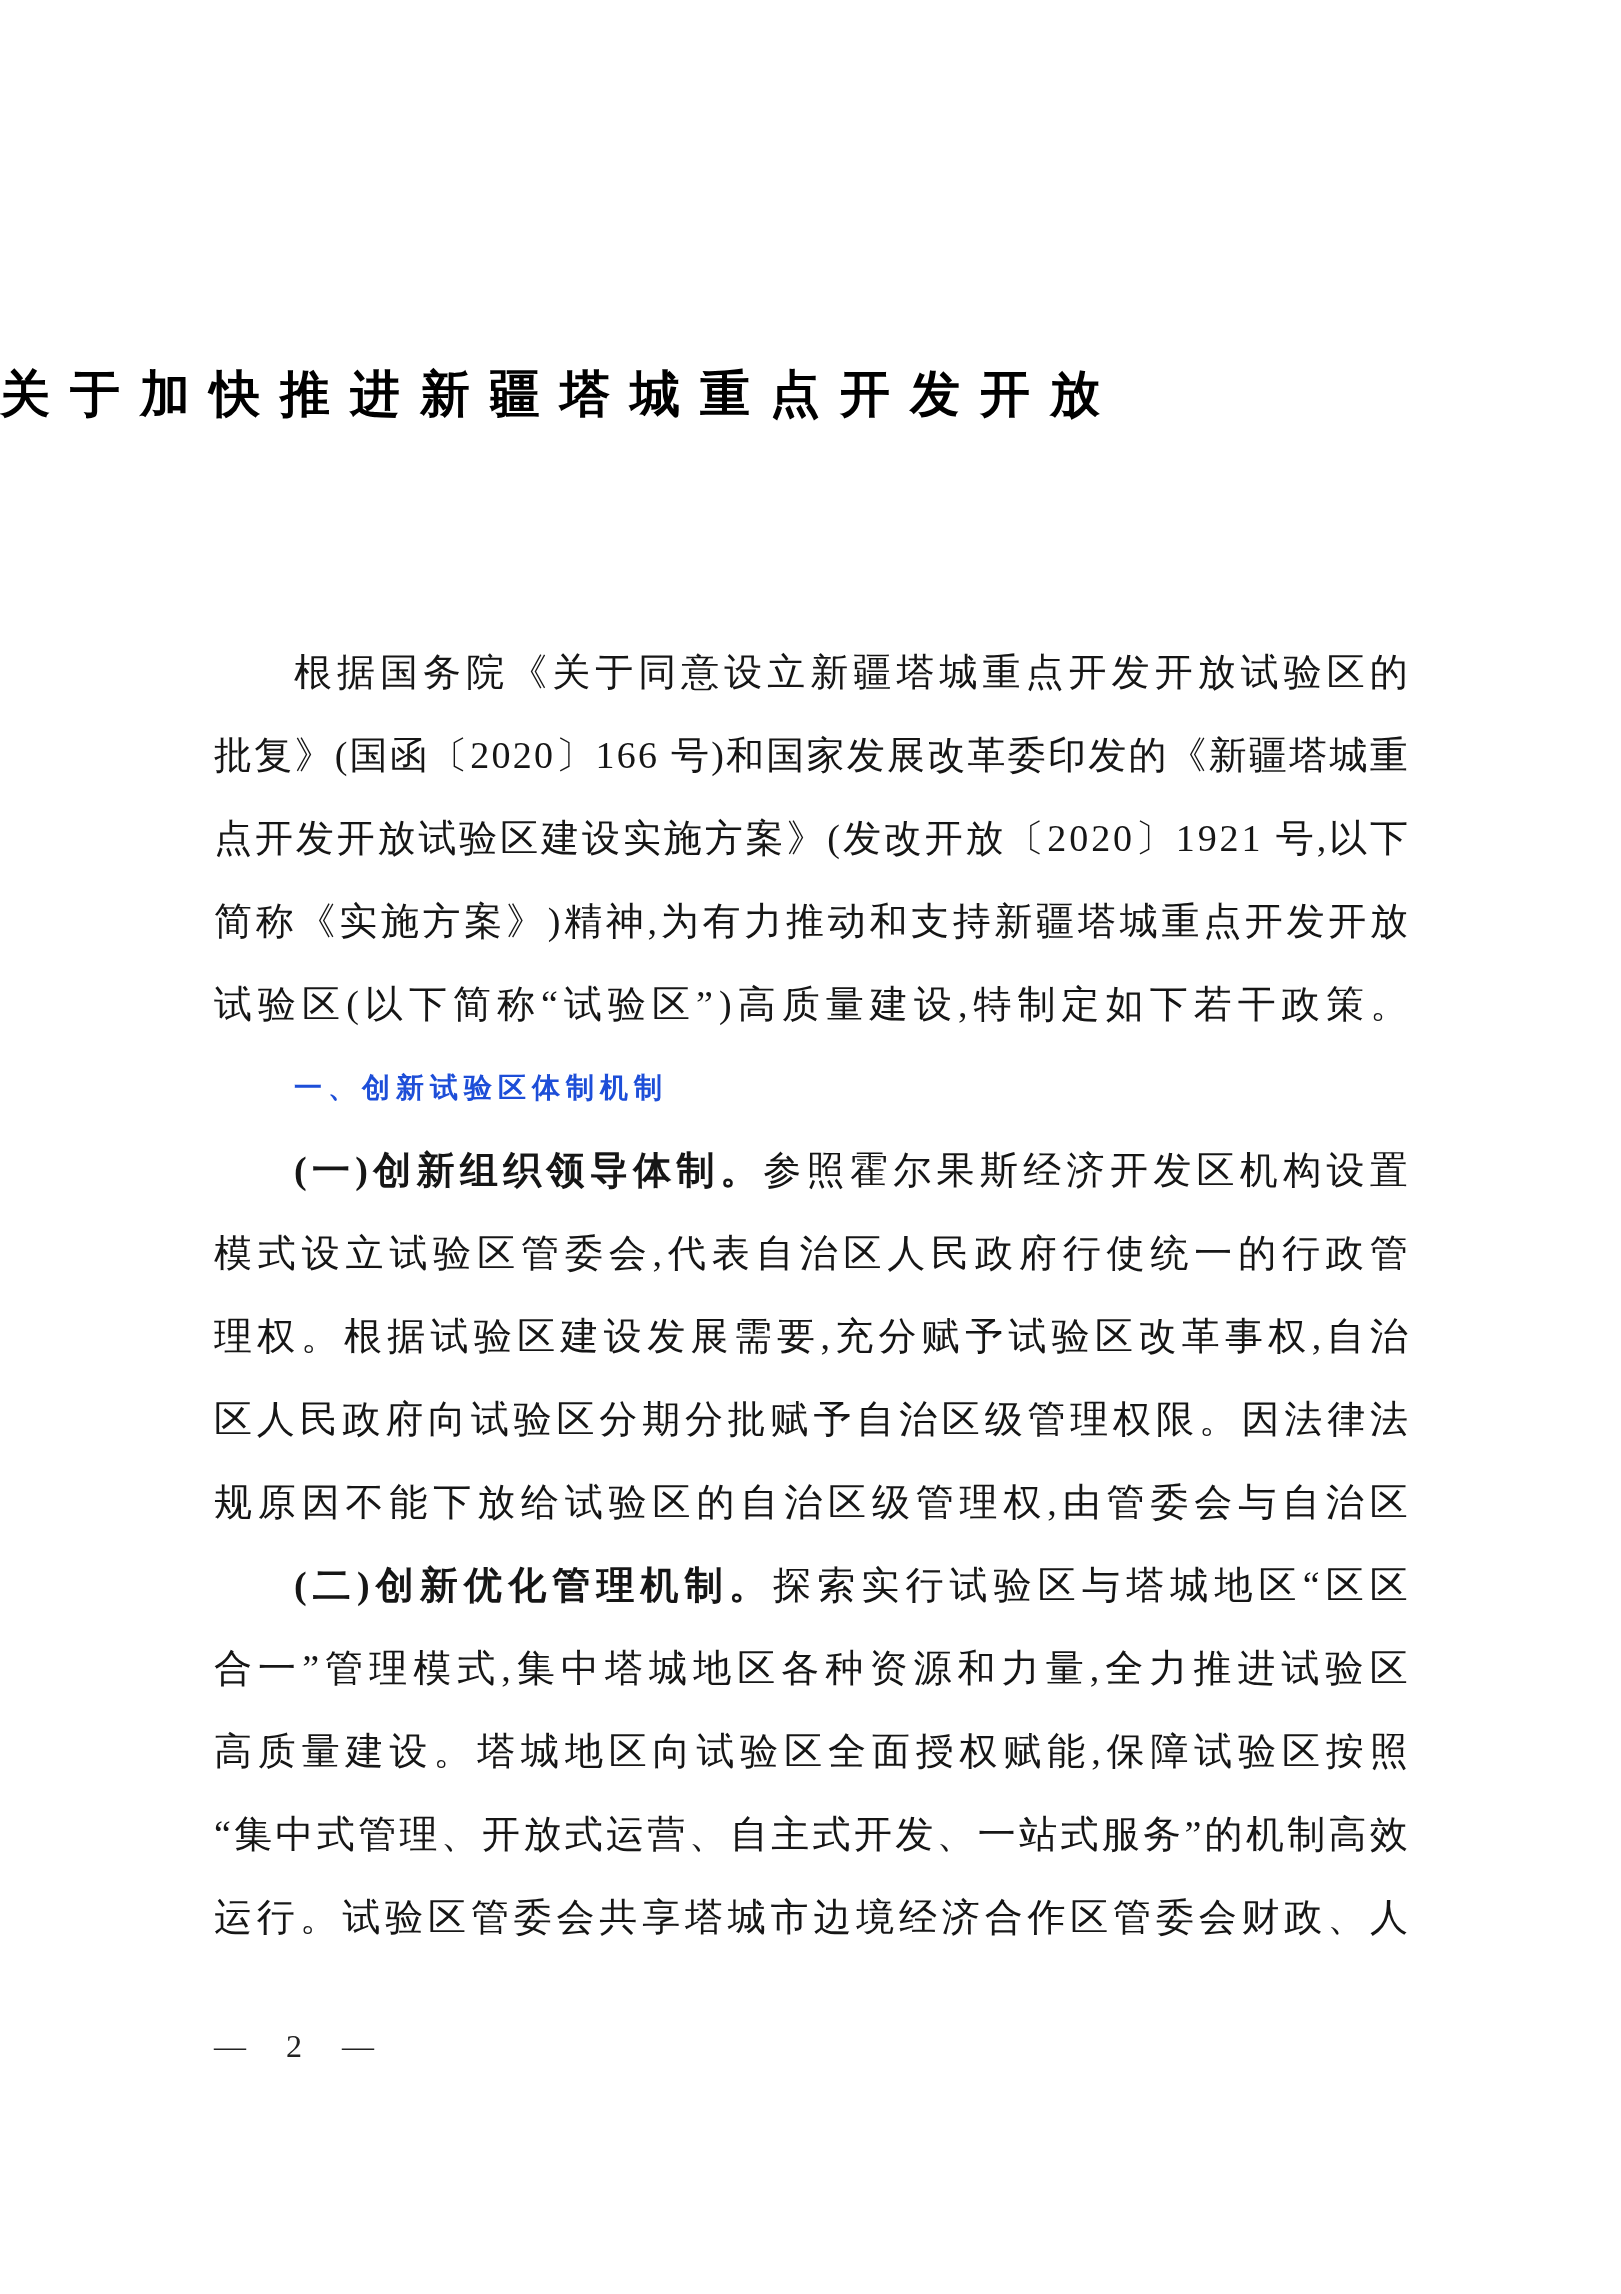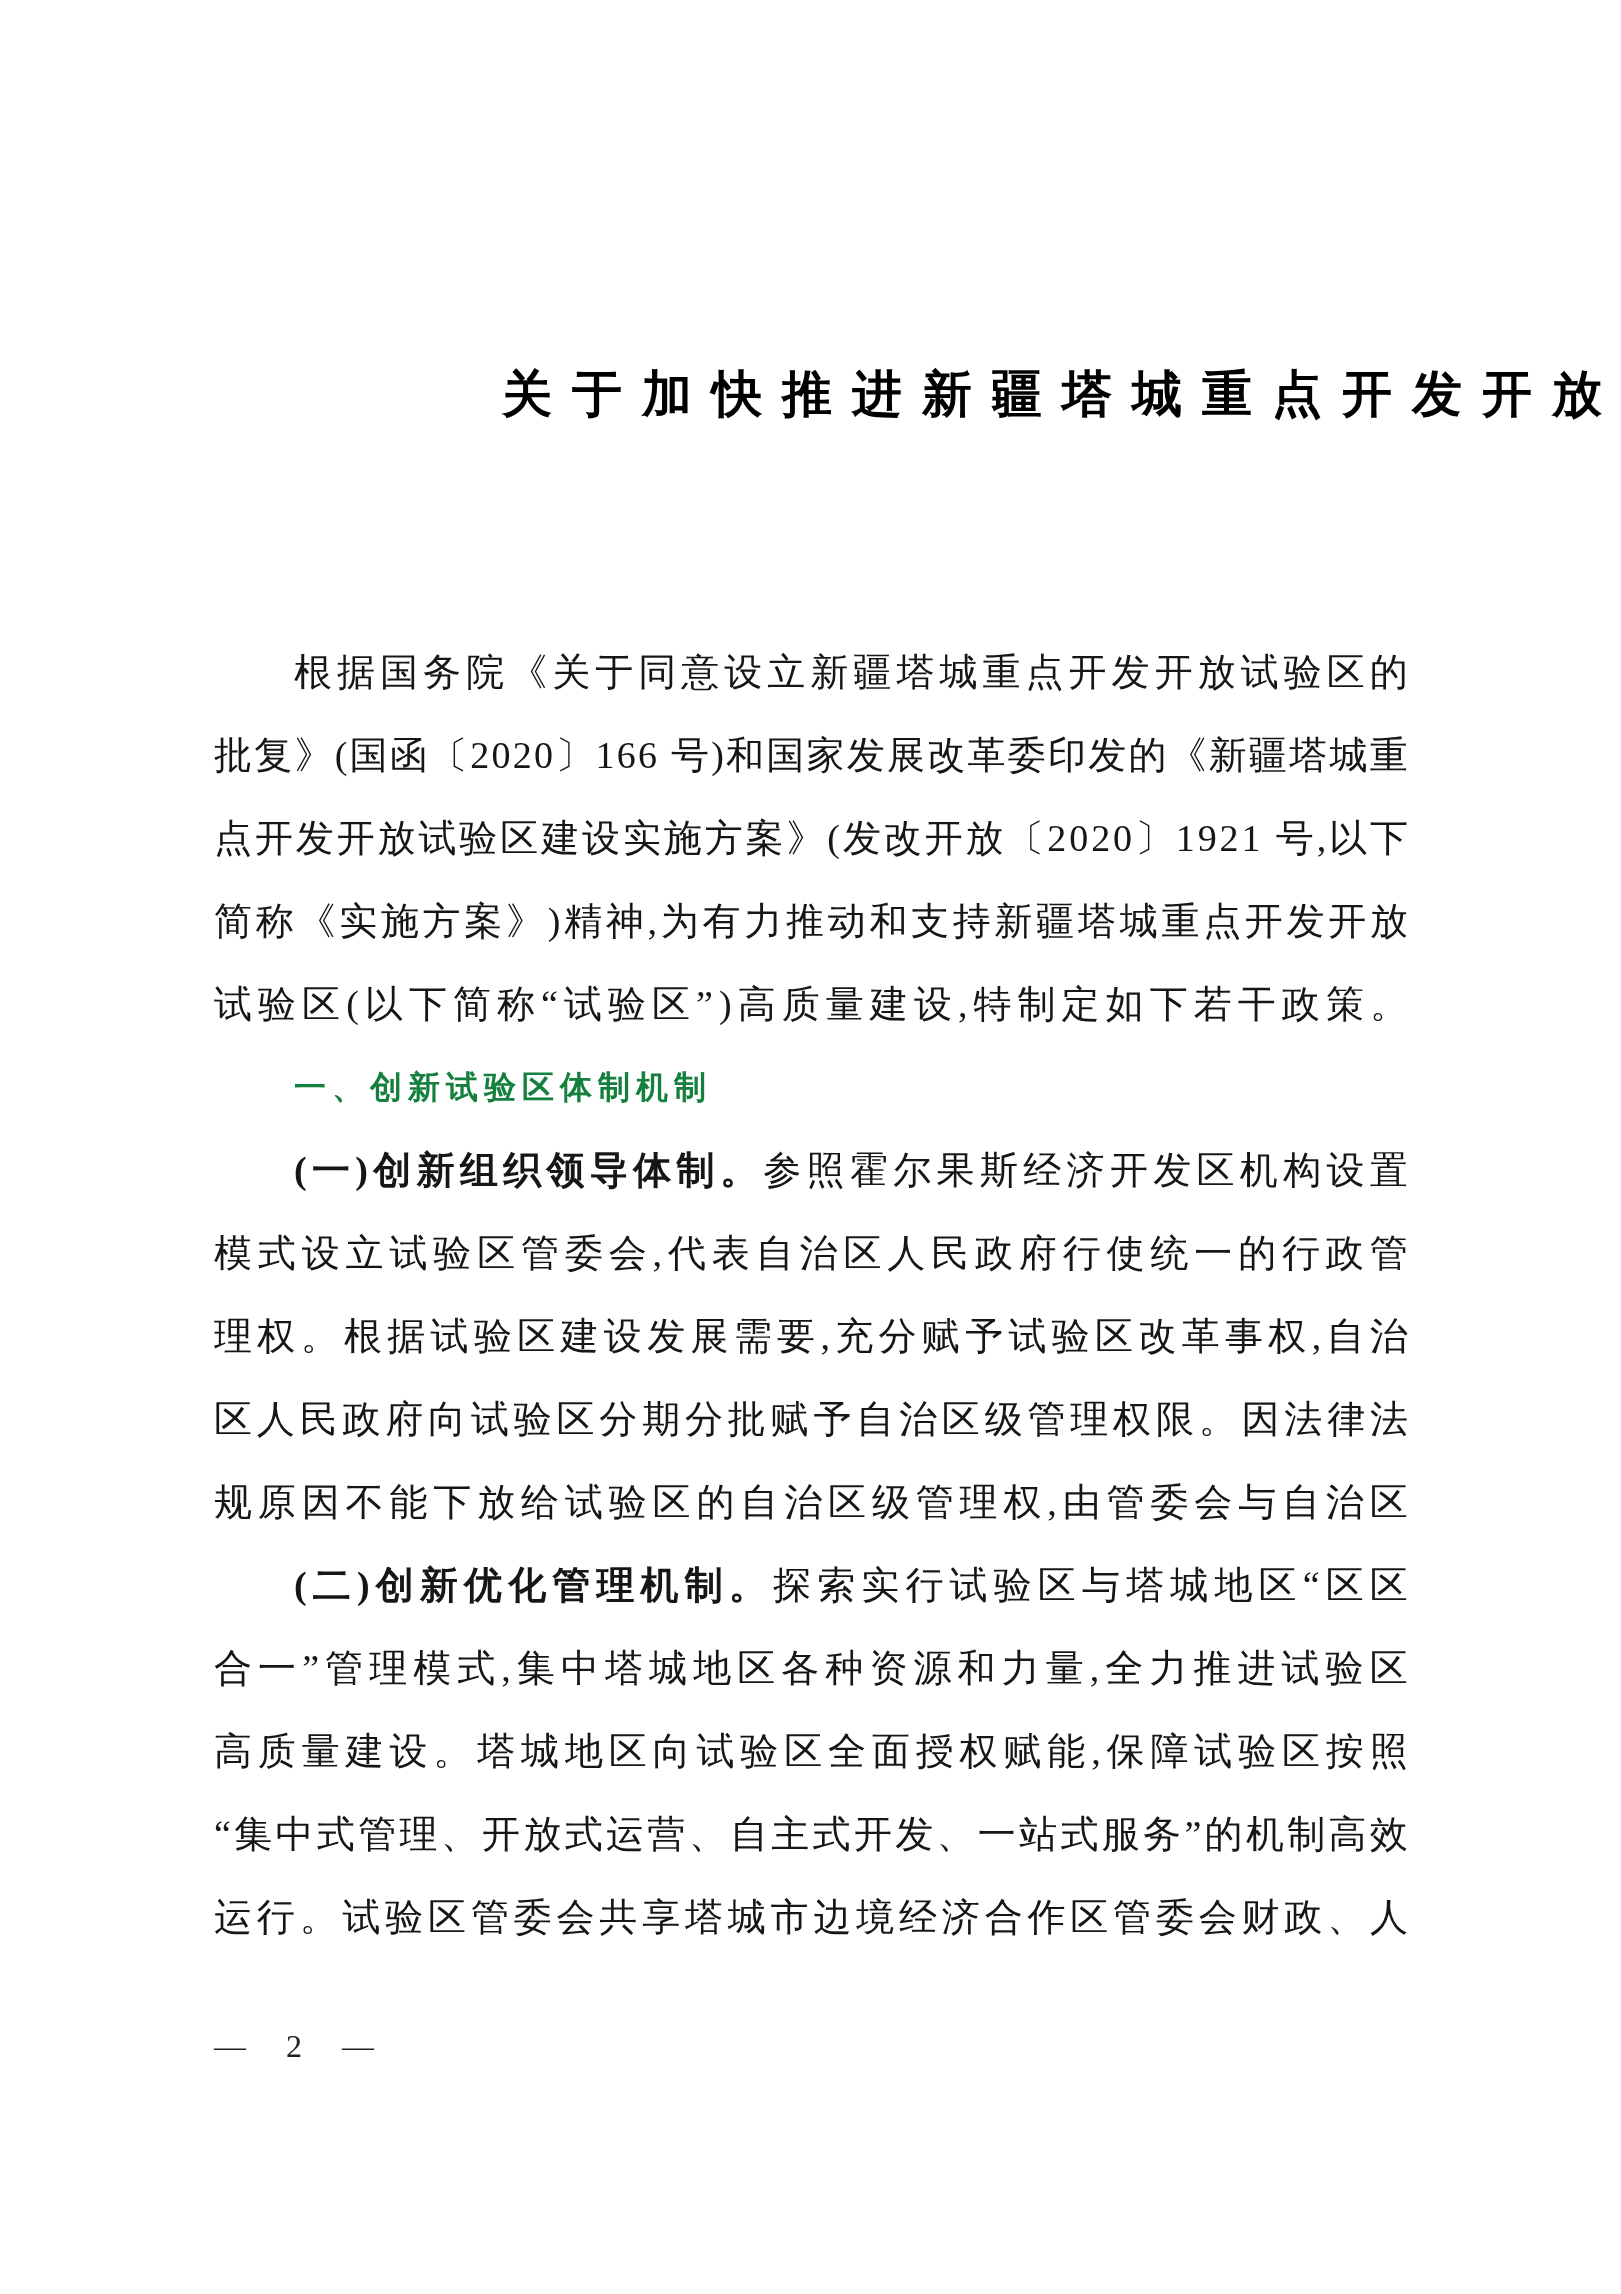--- a/index.html
+++ b/index.html
@@ -10,21 +10,21 @@
     background:#ffffff;
     font-family:"Liberation Serif","DejaVu Serif",serif;
     color:#161616;
     overflow:hidden;
   }
   .title-block{
     position:absolute;
     top:344px;
     left:0;
     width:100%;
-    text-align:right;
+    text-align:left;
   }
   .title-line{
     height:100px;
     line-height:100px;
     font-size:50px;
     font-weight:700;
     letter-spacing:20px;
     color:#000000;
     white-space:nowrap;
   }
@@ -45,23 +45,23 @@
   .line.fill{
     display:flex;
     justify-content:space-between;
     letter-spacing:0;
   }
   .line.fill span{white-space:pre;}
   .line.indent{padding-left:80px;}
   .line.heading{
     font-family:"Liberation Sans","DejaVu Sans",sans-serif;
     font-weight:700;
-    font-size:32px;
+    font-size:28px;
     letter-spacing:6px;
-    color:#15803d;
+    color:#1d4ed8;
   }
   .lead{font-weight:700;}
   .footer{
     position:absolute;
     top:2020px;
     left:214px;
     height:52px;
     line-height:52px;
     font-size:32px;
     letter-spacing:8px;

